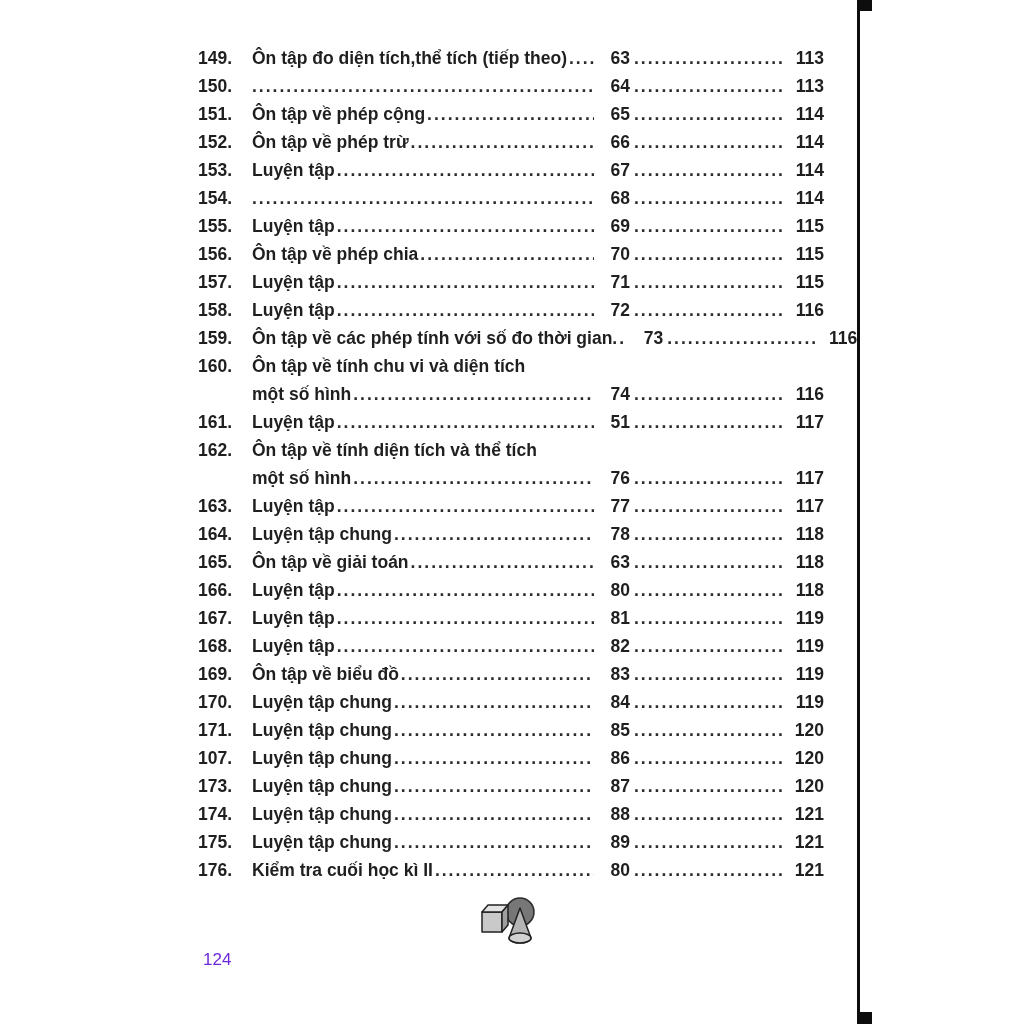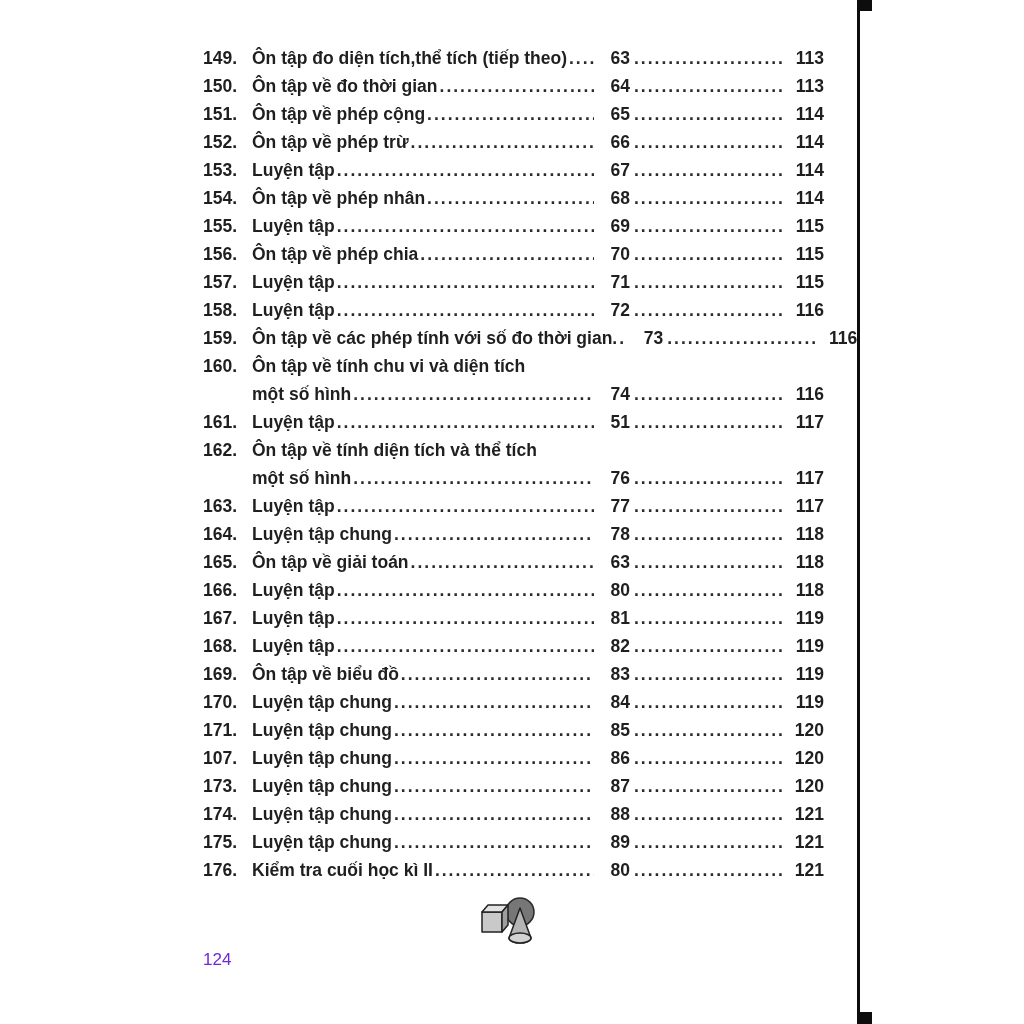--- a/index.html
+++ b/index.html
@@ -28,21 +28,21 @@
     align-items: baseline;
     line-height: 28px;
     font-size: 17.5px;
     font-weight: 700;
     color: #1f1f1f;
     white-space: nowrap;
   }
   .num {
     flex: none;
     width: 44px;
-    text-align: center;
+    text-align: left;
     margin-right: 10px;
   }
   .indent {
     flex: none;
     width: 54px;
   }
   .title {
     flex: none;
     margin-right: 2px;
     text-align: center;
@@ -124,21 +124,20 @@
       <div class="row">
         <span class="num">149.</span>
         <span class="title">Ôn tập đo diện tích,thể tích (tiếp theo) </span>
         <span class="leader1"></span>
         <span class="p1">63</span>
         <span class="leader2"></span>
         <span class="p2">113</span>
       </div>
       <div class="row">
         <span class="num">150.</span>
-        <span class="title">Ôn tập về đo thời gian </span>
         <span class="leader1"></span>
         <span class="p1">64</span>
         <span class="leader2"></span>
         <span class="p2">113</span>
       </div>
       <div class="row">
         <span class="num">151.</span>
         <span class="title">Ôn tập về phép cộng </span>
         <span class="leader1"></span>
         <span class="p1">65</span>
@@ -156,21 +155,20 @@
       <div class="row">
         <span class="num">153.</span>
         <span class="title">Luyện tập </span>
         <span class="leader1"></span>
         <span class="p1">67</span>
         <span class="leader2"></span>
         <span class="p2">114</span>
       </div>
       <div class="row">
         <span class="num">154.</span>
-        <span class="title">Ôn tập về phép nhân </span>
         <span class="leader1"></span>
         <span class="p1">68</span>
         <span class="leader2"></span>
         <span class="p2">114</span>
       </div>
       <div class="row">
         <span class="num">155.</span>
         <span class="title">Luyện tập </span>
         <span class="leader1"></span>
         <span class="p1">69</span>

